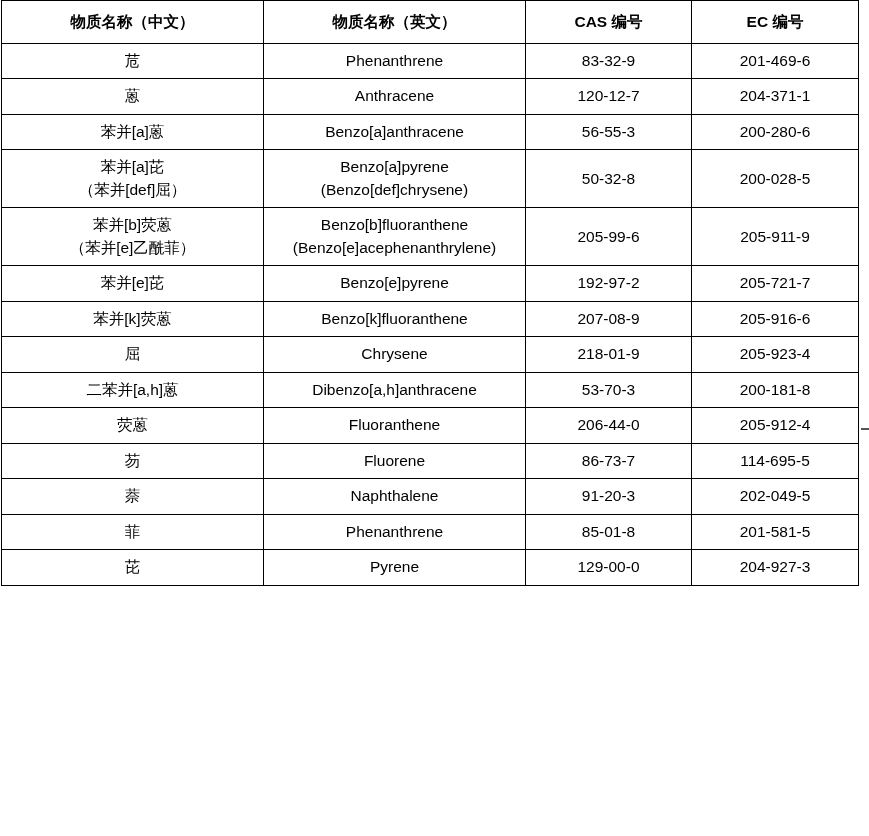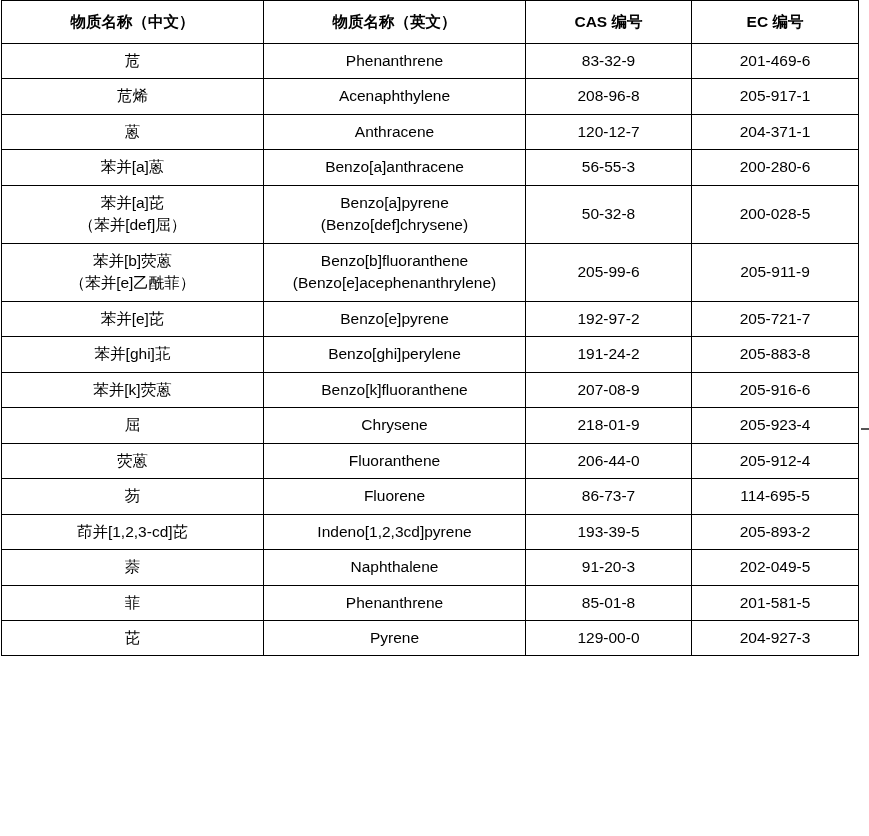--- a/index.html
+++ b/index.html
@@ -96,30 +96,20 @@
               <span class="cell-line">苊</span>
             </td>
             <td>
               <span class="cell-line">Phenanthrene</span>
             </td>
             <td>83-32-9</td>
             <td>201-469-6</td>
           </tr>
           <tr>
             <td>
-              <span class="cell-line">苊烯</span>
-            </td>
-            <td>
-              <span class="cell-line">Acenaphthylene</span>
-            </td>
-            <td>208-96-8</td>
-            <td>205-917-1</td>
-          </tr>
-          <tr>
-            <td>
               <span class="cell-line">蒽</span>
             </td>
             <td>
               <span class="cell-line">Anthracene</span>
             </td>
             <td>120-12-7</td>
             <td>204-371-1</td>
           </tr>
           <tr>
             <td>
@@ -160,77 +150,67 @@
               <span class="cell-line">苯并[e]芘</span>
             </td>
             <td>
               <span class="cell-line">Benzo[e]pyrene</span>
             </td>
             <td>192-97-2</td>
             <td>205-721-7</td>
           </tr>
           <tr>
             <td>
-              <span class="cell-line">苯并[ghi]苝</span>
-            </td>
-            <td>
-              <span class="cell-line">Benzo[ghi]perylene</span>
-            </td>
-            <td>191-24-2</td>
-            <td>205-883-8</td>
-          </tr>
-          <tr>
-            <td>
               <span class="cell-line">苯并[k]荧蒽</span>
             </td>
             <td>
               <span class="cell-line">Benzo[k]fluoranthene</span>
             </td>
             <td>207-08-9</td>
             <td>205-916-6</td>
           </tr>
           <tr>
             <td>
               <span class="cell-line">屈</span>
             </td>
             <td>
               <span class="cell-line">Chrysene</span>
             </td>
             <td>218-01-9</td>
             <td>205-923-4</td>
           </tr>
           <tr>
             <td>
+              <span class="cell-line">二苯并[a,h]蒽</span>
+            </td>
+            <td>
+              <span class="cell-line">Dibenzo[a,h]anthracene</span>
+            </td>
+            <td>53-70-3</td>
+            <td>200-181-8</td>
+          </tr>
+          <tr>
+            <td>
               <span class="cell-line">荧蒽</span>
             </td>
             <td>
               <span class="cell-line">Fluoranthene</span>
             </td>
             <td>206-44-0</td>
             <td>205-912-4</td>
           </tr>
           <tr>
             <td>
               <span class="cell-line">芴</span>
             </td>
             <td>
               <span class="cell-line">Fluorene</span>
             </td>
             <td>86-73-7</td>
             <td>114-695-5</td>
-          </tr>
-          <tr>
-            <td>
-              <span class="cell-line">茚并[1,2,3-cd]芘</span>
-            </td>
-            <td>
-              <span class="cell-line">Indeno[1,2,3cd]pyrene</span>
-            </td>
-            <td>193-39-5</td>
-            <td>205-893-2</td>
           </tr>
           <tr>
             <td>
               <span class="cell-line">萘</span>
             </td>
             <td>
               <span class="cell-line">Naphthalene</span>
             </td>
             <td>91-20-3</td>
             <td>202-049-5</td>

